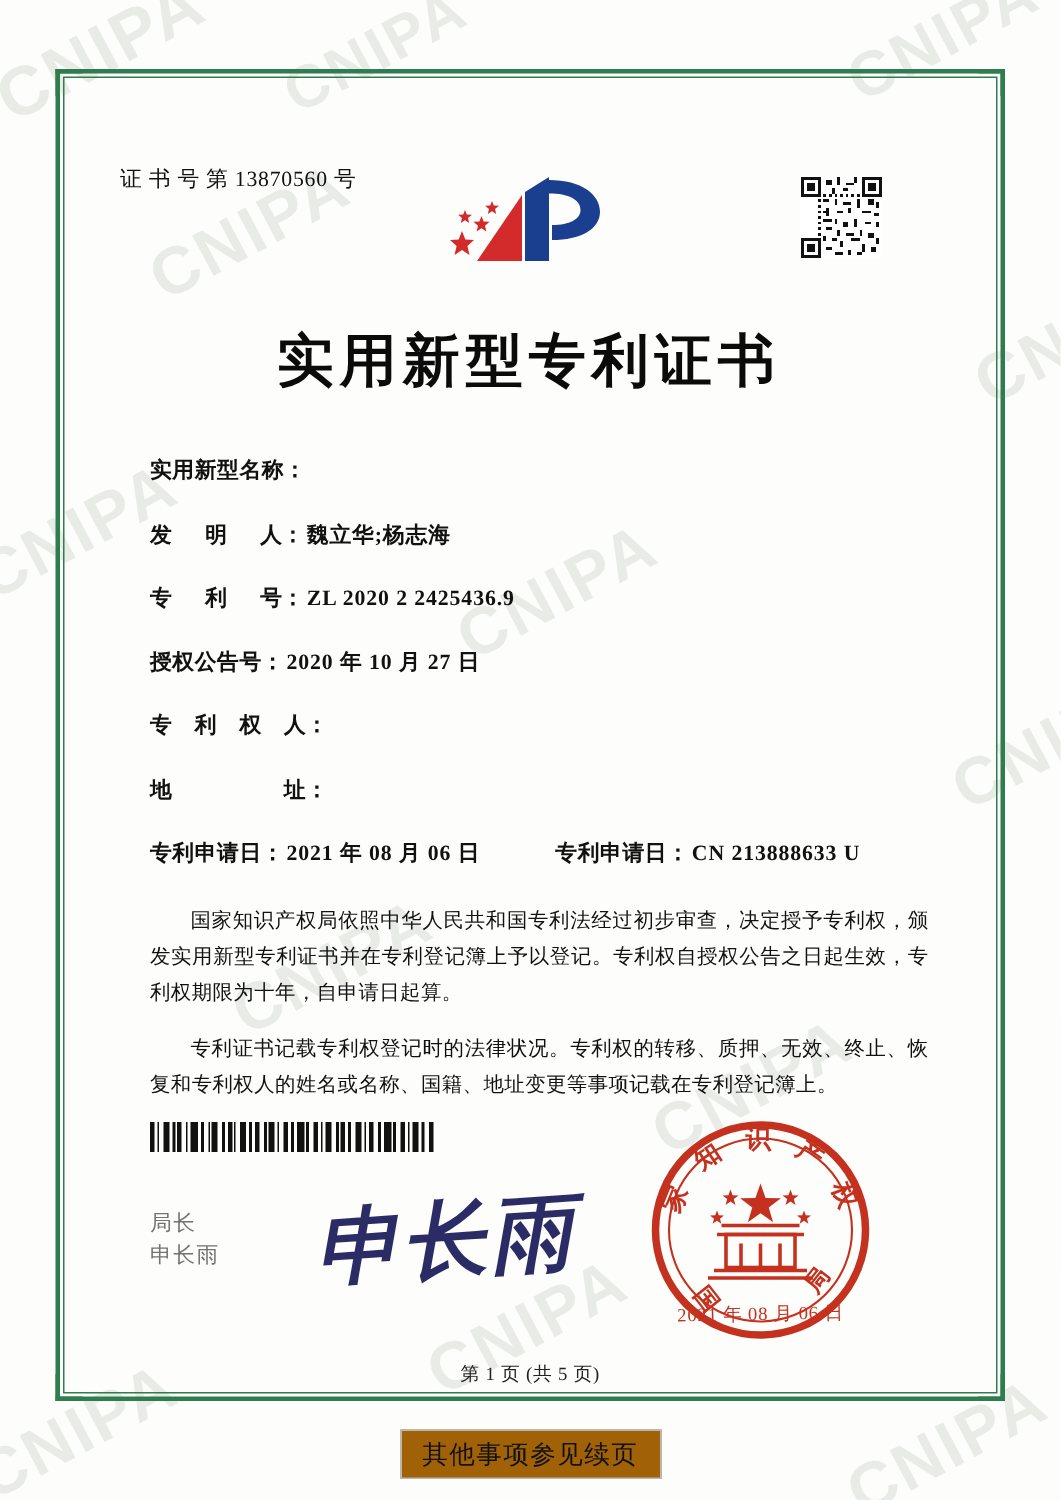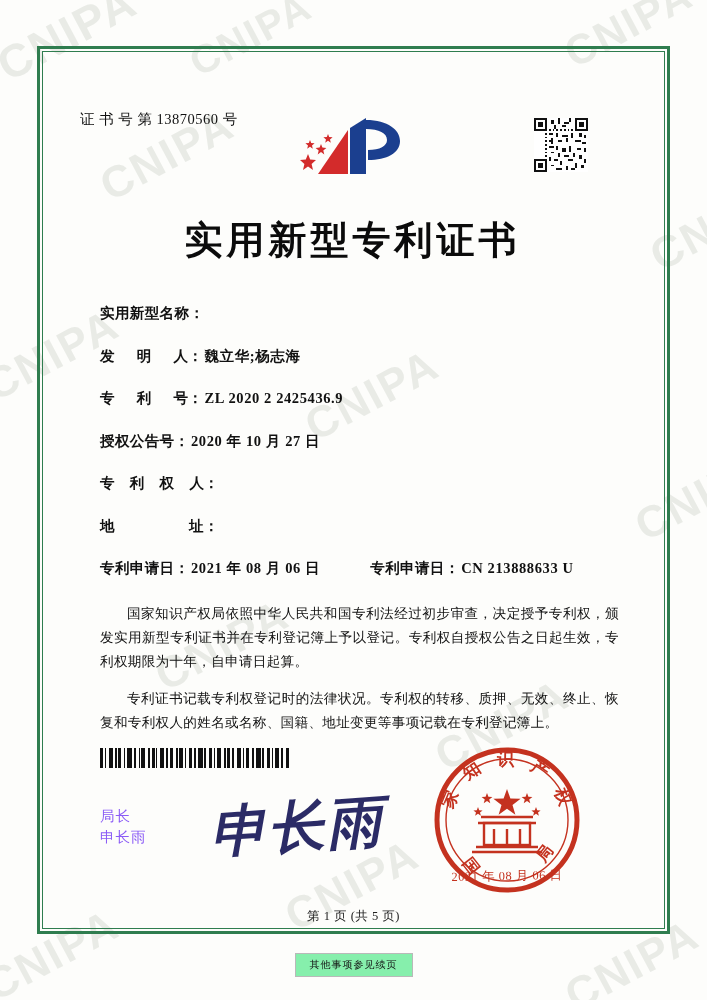--- a/index.html
+++ b/index.html
@@ -189,21 +189,21 @@
   .barcode span { display: block; background: #111; }
   .barcode span.w { background: transparent; }
 
   
   .sig-block {
     position: absolute;
     left: 100px;
     top: 806px;
     font-size: 14.5px;
     line-height: 21px;
-    color: #8b5cf6;
+    color: #737373;
     letter-spacing: 1px;
   }
   .sig-script {
     position: absolute;
     left: 210px;
     top: 790px;
     font-size: 56px;
     color: #1a1a5a;
     font-family: "DejaVu Serif", serif;
     font-style: italic;
@@ -245,23 +245,23 @@
     color: #222;
     letter-spacing: 0.5px;
   }
 
   .note-box {
     position: absolute;
     left: 50%;
     transform: translateX(-50%);
     top: 953px;
     border: 1px solid #b9b9b9;
-    background: #86efac;
+    background: #a16207;
     padding: 4px 14px;
-    font-size: 10px;
+    font-size: 17px;
     color: #111;
     letter-spacing: 1px;
   }
 </style>
 </head>
 <body>
 
 <div class="page">
 
   <div class="wm" style="left:-8px; top:6px; font-size:46px; transform:rotate(-28deg);">CNIPA</div>

